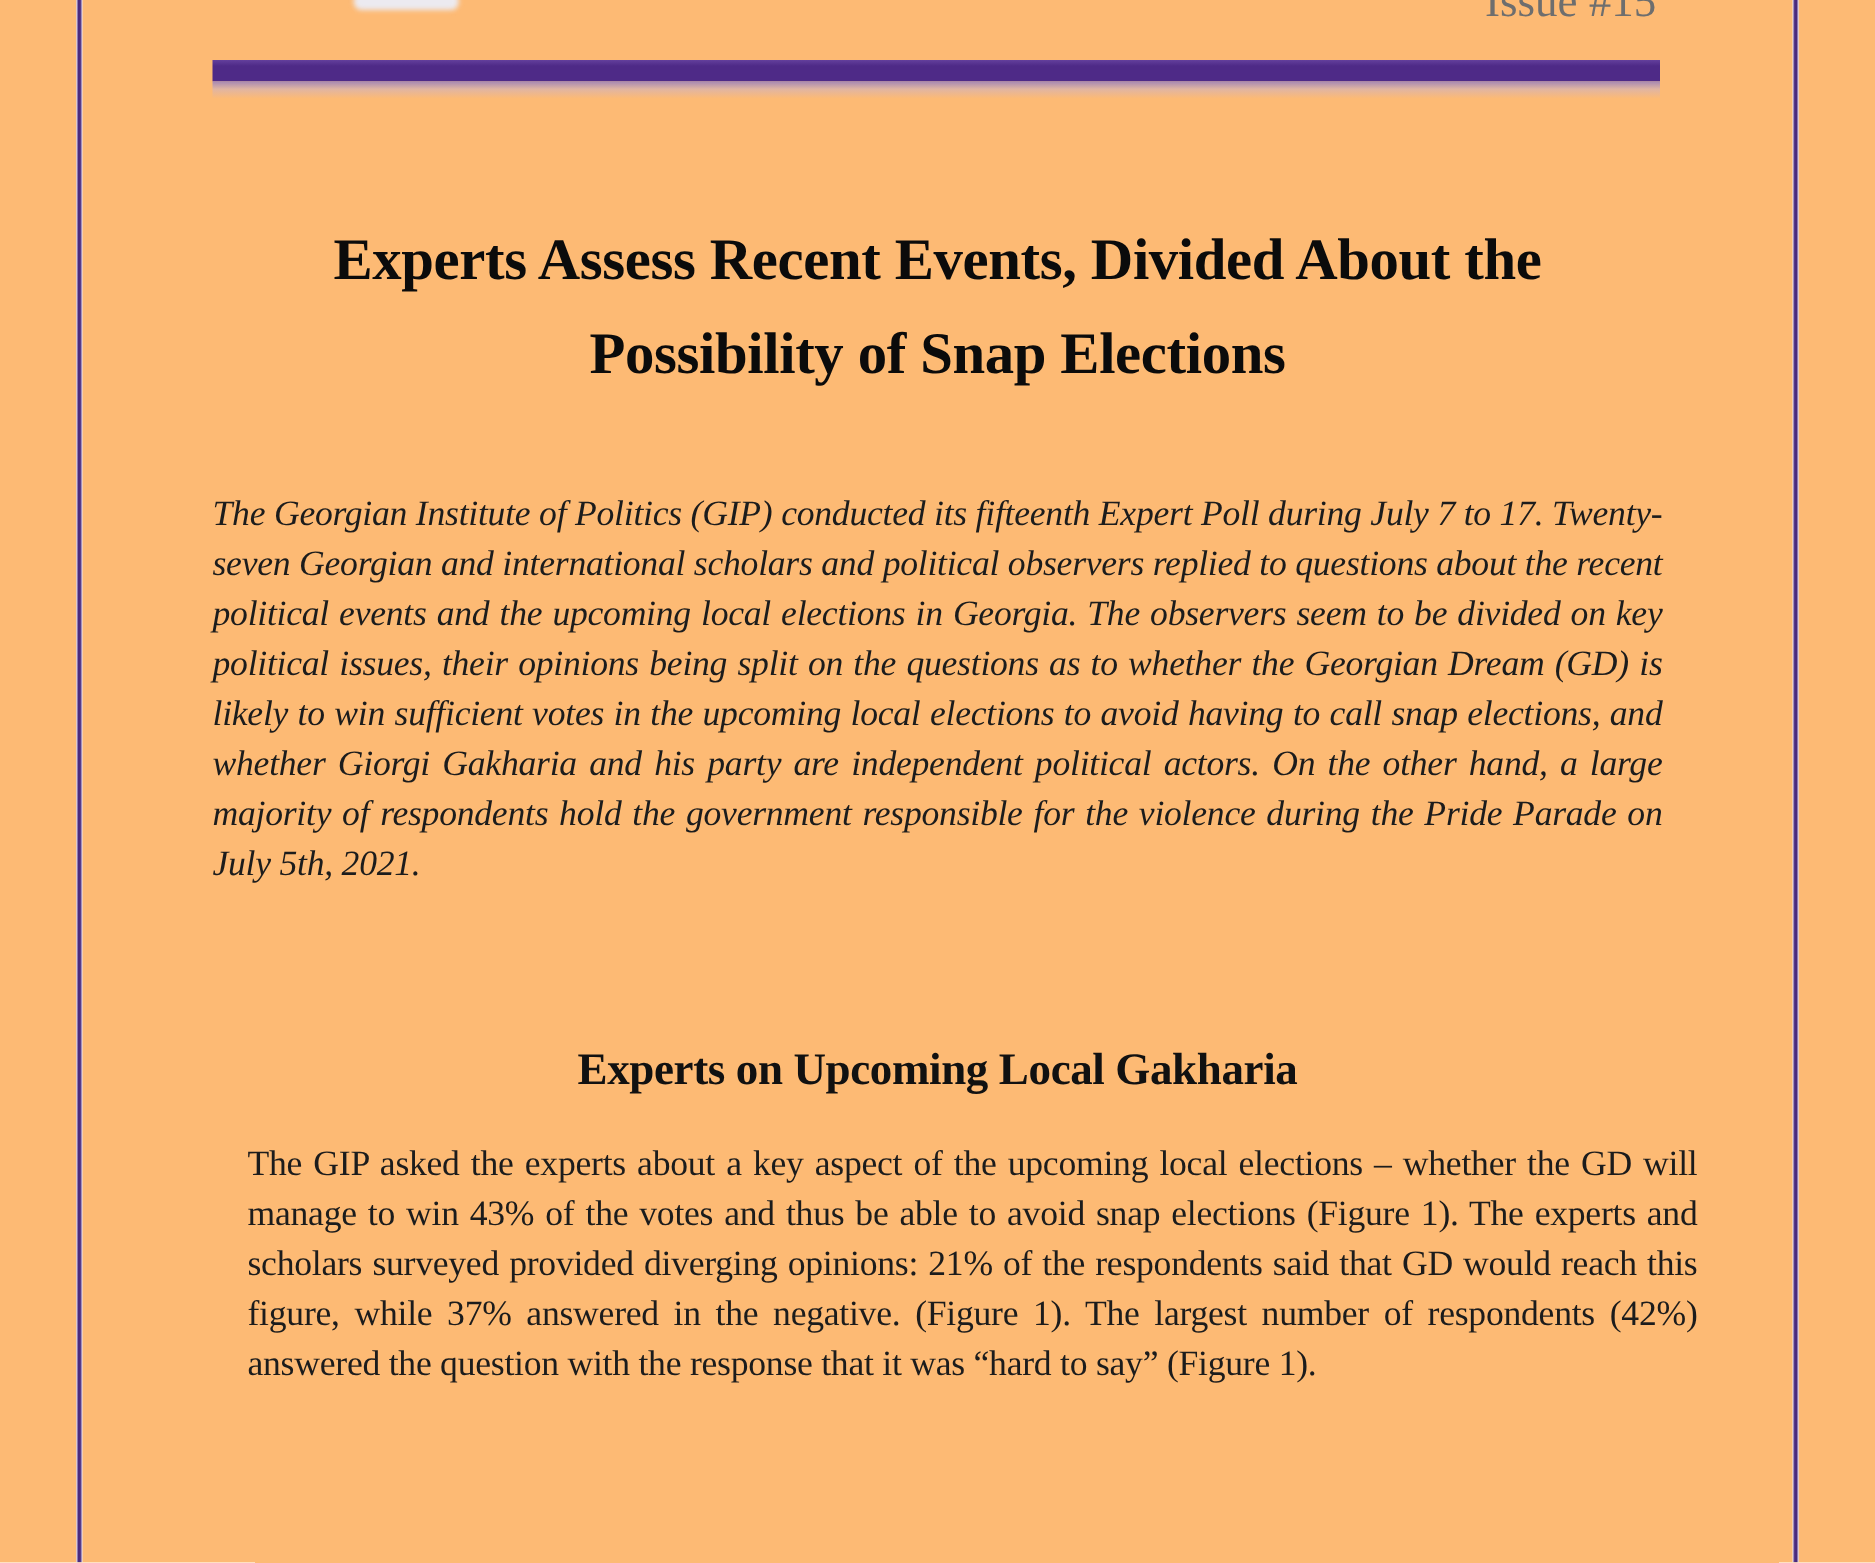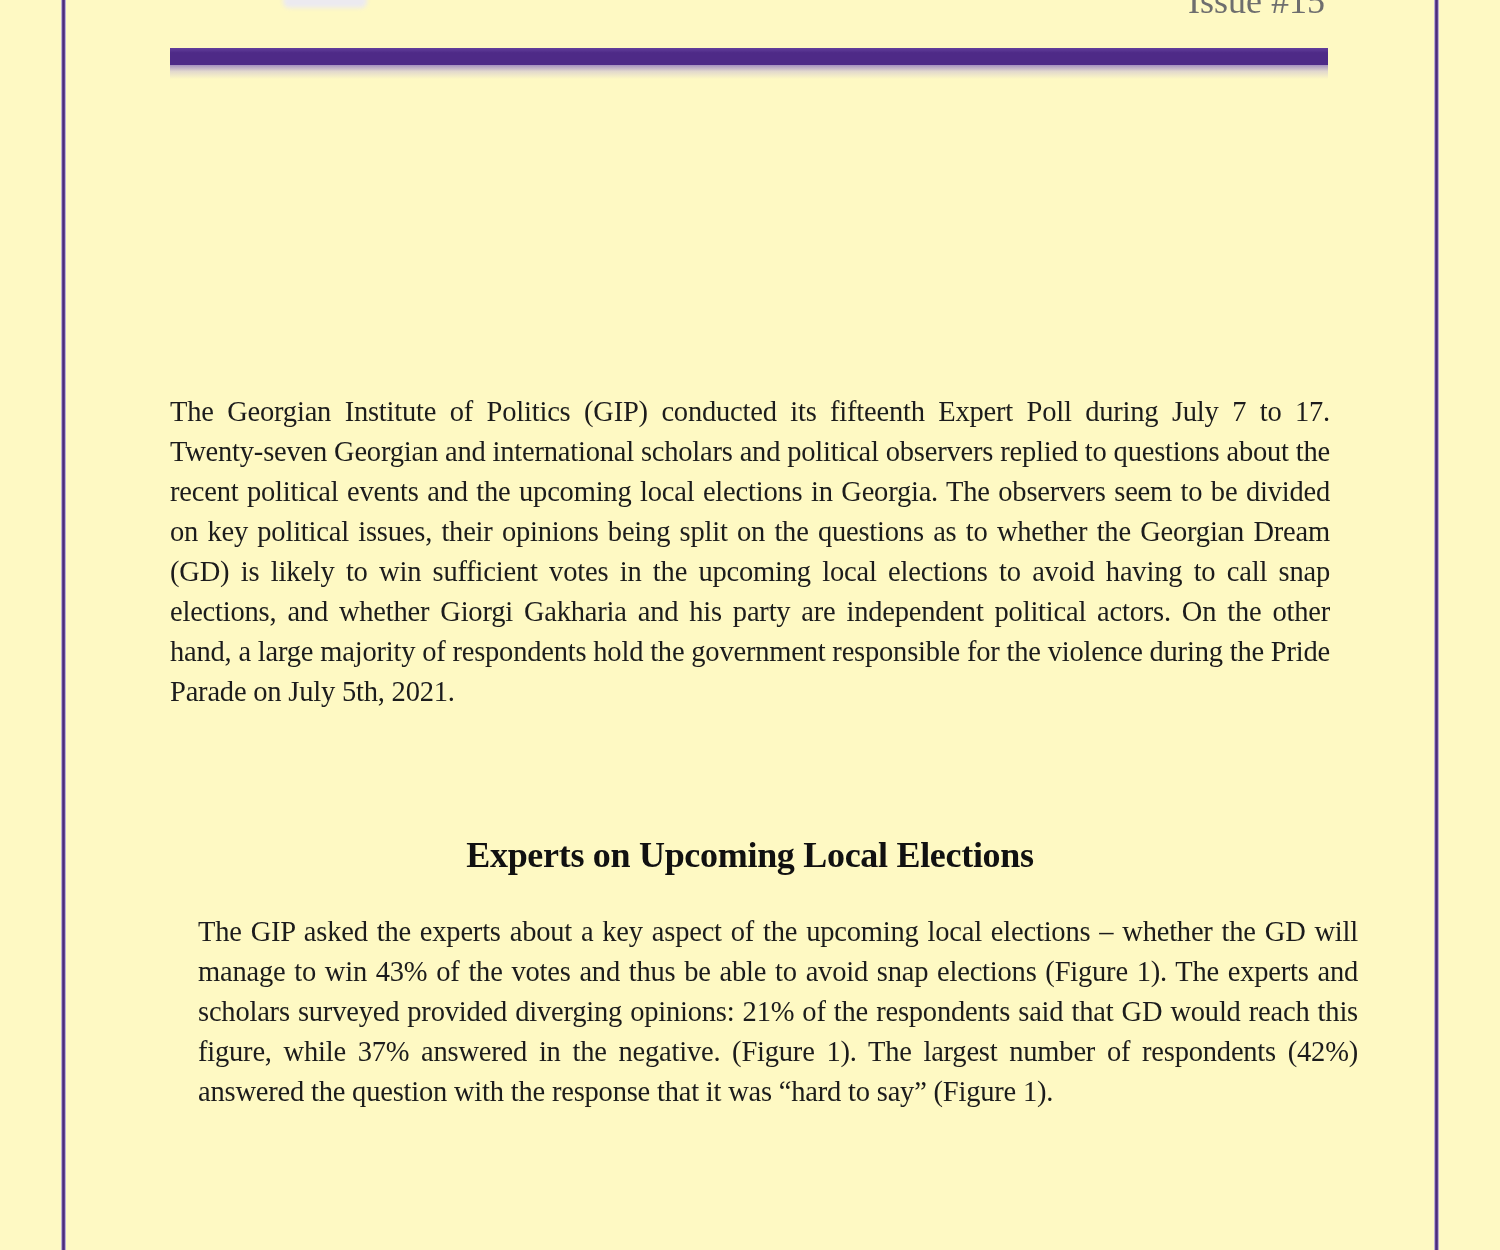--- a/index.html
+++ b/index.html
@@ -4,21 +4,21 @@
 <style>
   html, body {
     margin: 0;
     padding: 0;
     background: #ffffff;
   }
   .page {
     position: relative;
     width: 1500px;
     height: 1250px;
-    background: #fef9c3;
+    background: #fdba74;
     overflow: hidden;
     font-family: "Liberation Serif", serif;
   }
   .page-border {
     position: absolute;
     top: 0;
     bottom: 0;
     width: 5px;
     background: linear-gradient(90deg,
       #e9e3f3 0%,
@@ -94,21 +94,21 @@
     position: absolute;
     left: 170px;
     width: 1160px;
     margin: 0;
     font-size: 28.5px;
     line-height: 40px;
     color: var(--body-ink, #1c1c1c);
     text-align: justify;
     letter-spacing: -0.2px;
   }
-  .intro-paragraph   { top: 392px; }
+  .intro-paragraph   { top: 392px; font-style: italic; }
   .section-paragraph { top: 912px; margin-left: 28px; }
 
   .section-heading {
     position: absolute;
     left: 170px;
     top: 833px;
     width: 1160px;
     margin: 0;
     font-size: 36px;
     line-height: 44px;
@@ -126,20 +126,21 @@
   <div class="page-border left"></div>
 
   <div class="page-border right"></div>
 
   <div class="logo-remnant"></div>
 
   <div class="issue-label">Issue #15</div>
 
   <div class="accent-bar"></div>
 
+  <h1 class="article-title">Experts Assess Recent Events, Divided About the Possibility of Snap Elections</h1>
 
   <p class="body-paragraph intro-paragraph">The Georgian Institute of Politics (GIP) conducted its fifteenth Expert Poll during July 7 to 17. Twenty-seven Georgian and international scholars and political observers replied to questions about the recent political events and the upcoming local elections in Georgia. The observers seem to be divided on key political issues, their opinions being split on the questions as to whether the Georgian Dream (GD) is likely to win sufficient votes in the upcoming local elections to avoid having to call snap elections, and whether Giorgi Gakharia and his party are independent political actors. On the other hand, a large majority of respondents hold the government responsible for the violence during the Pride Parade on July 5th, 2021.</p>
 
-  <h2 class="section-heading">Experts on Upcoming Local Elections</h2>
+  <h2 class="section-heading">Experts on Upcoming Local Gakharia</h2>
 
   <p class="body-paragraph section-paragraph">The GIP asked the experts about a key aspect of the upcoming local elections – whether the GD will manage to win 43% of the votes and thus be able to avoid snap elections (Figure 1). The experts and scholars surveyed provided diverging opinions: 21% of the respondents said that GD would reach this figure, while 37% answered in the negative. (Figure 1). The largest number of respondents (42%) answered the question with the response that it was “hard to say” (Figure 1).</p>
 
 </div>
 
 </body></html>

